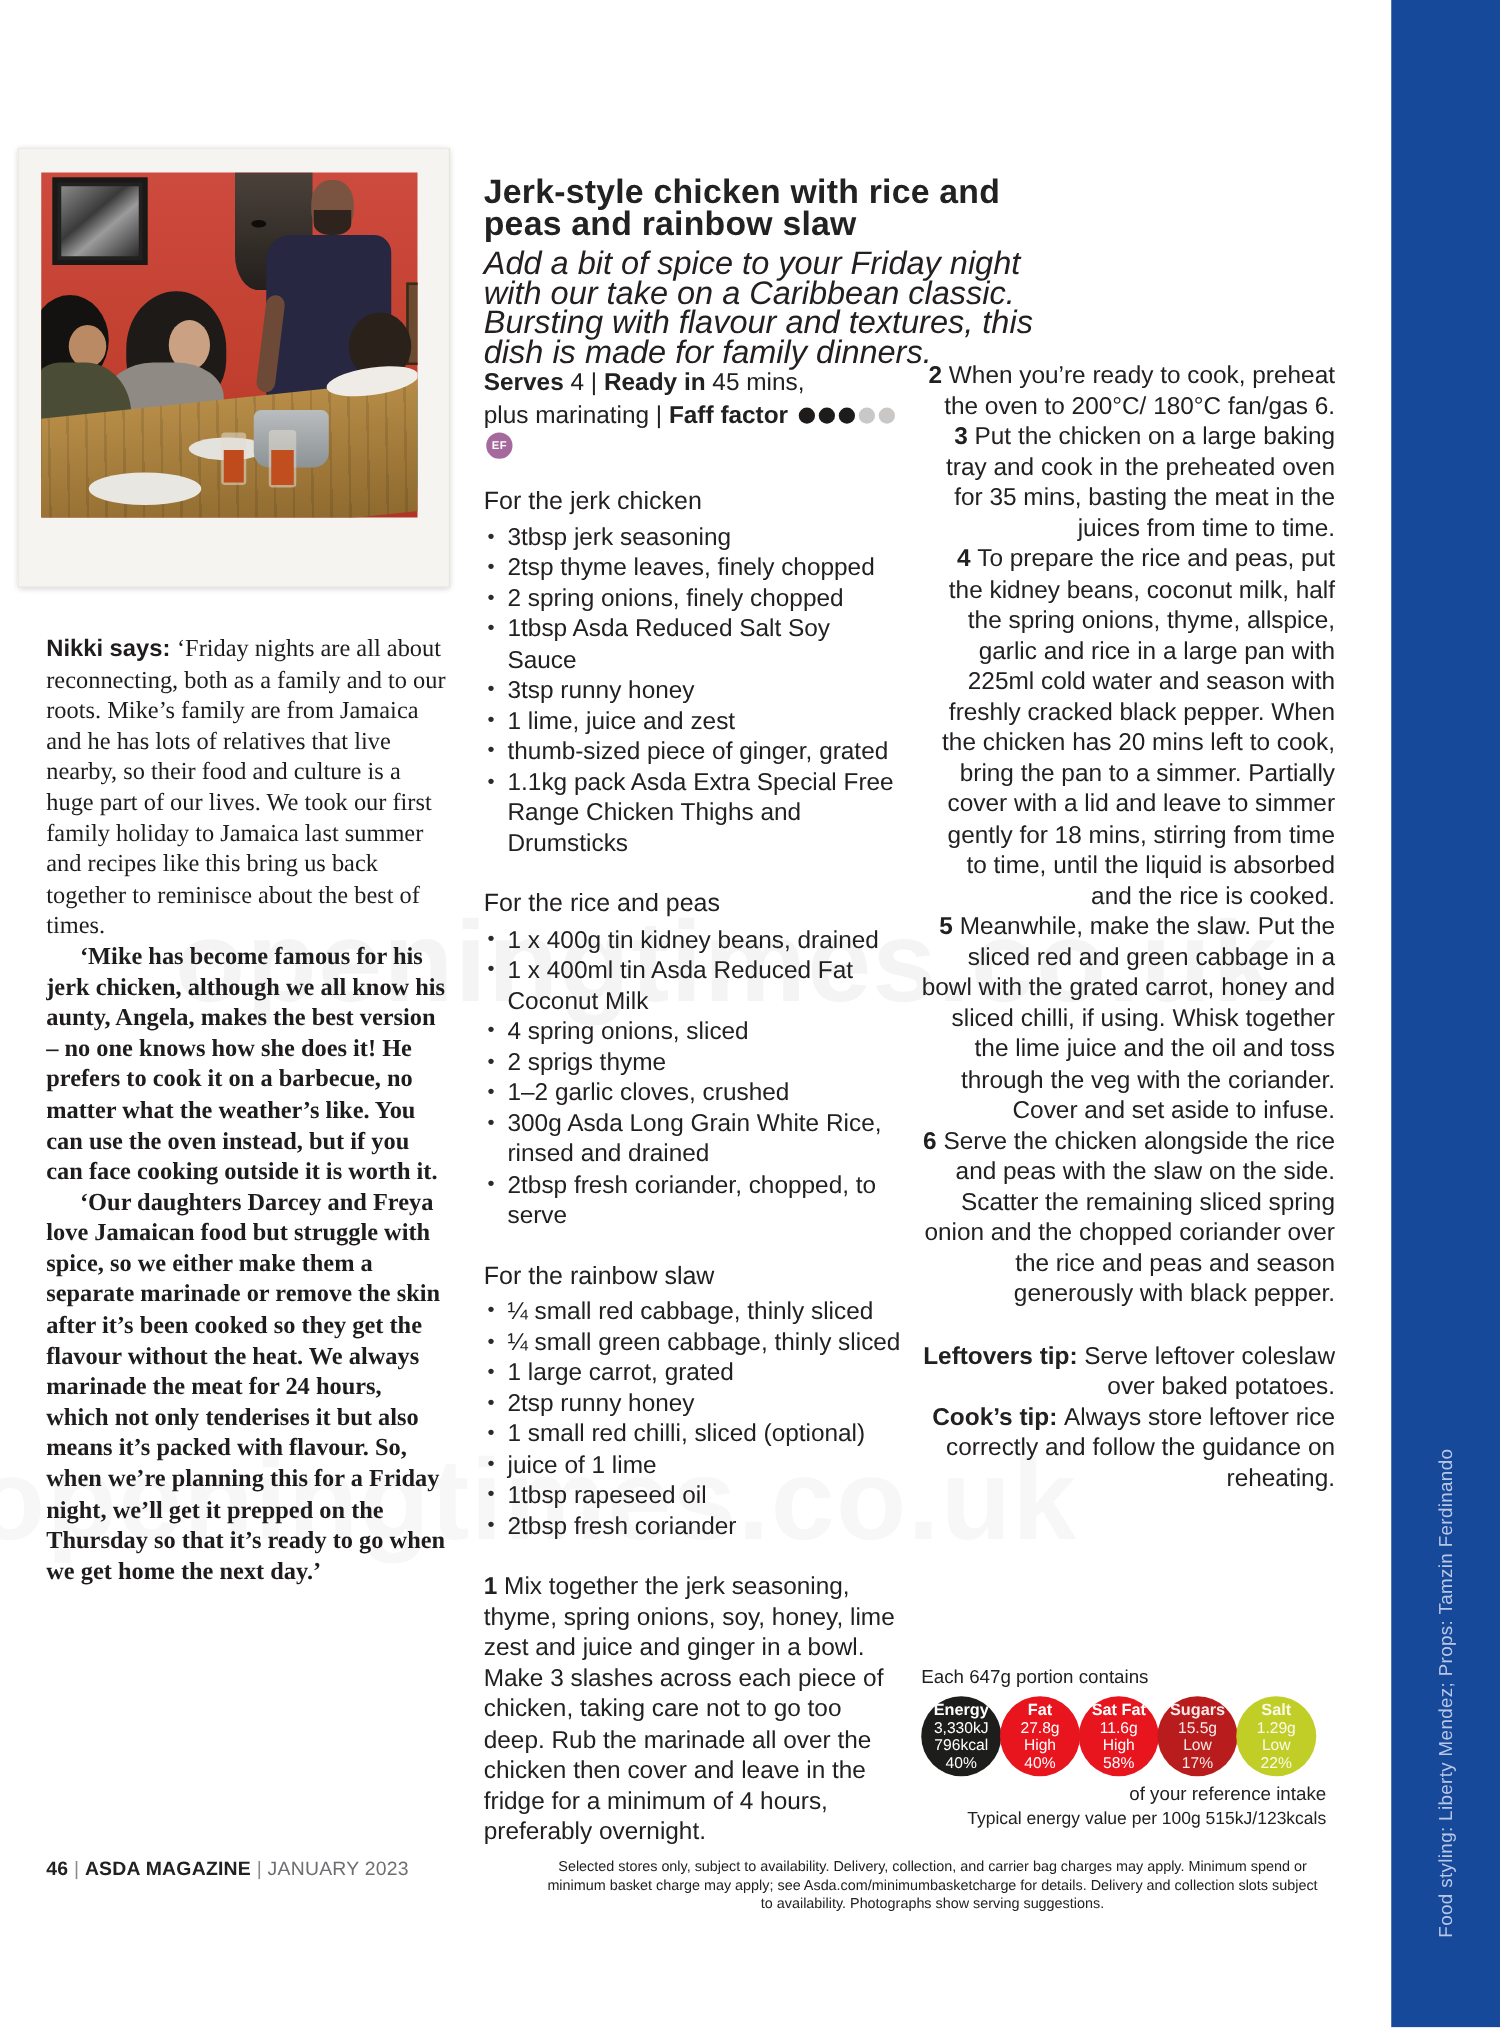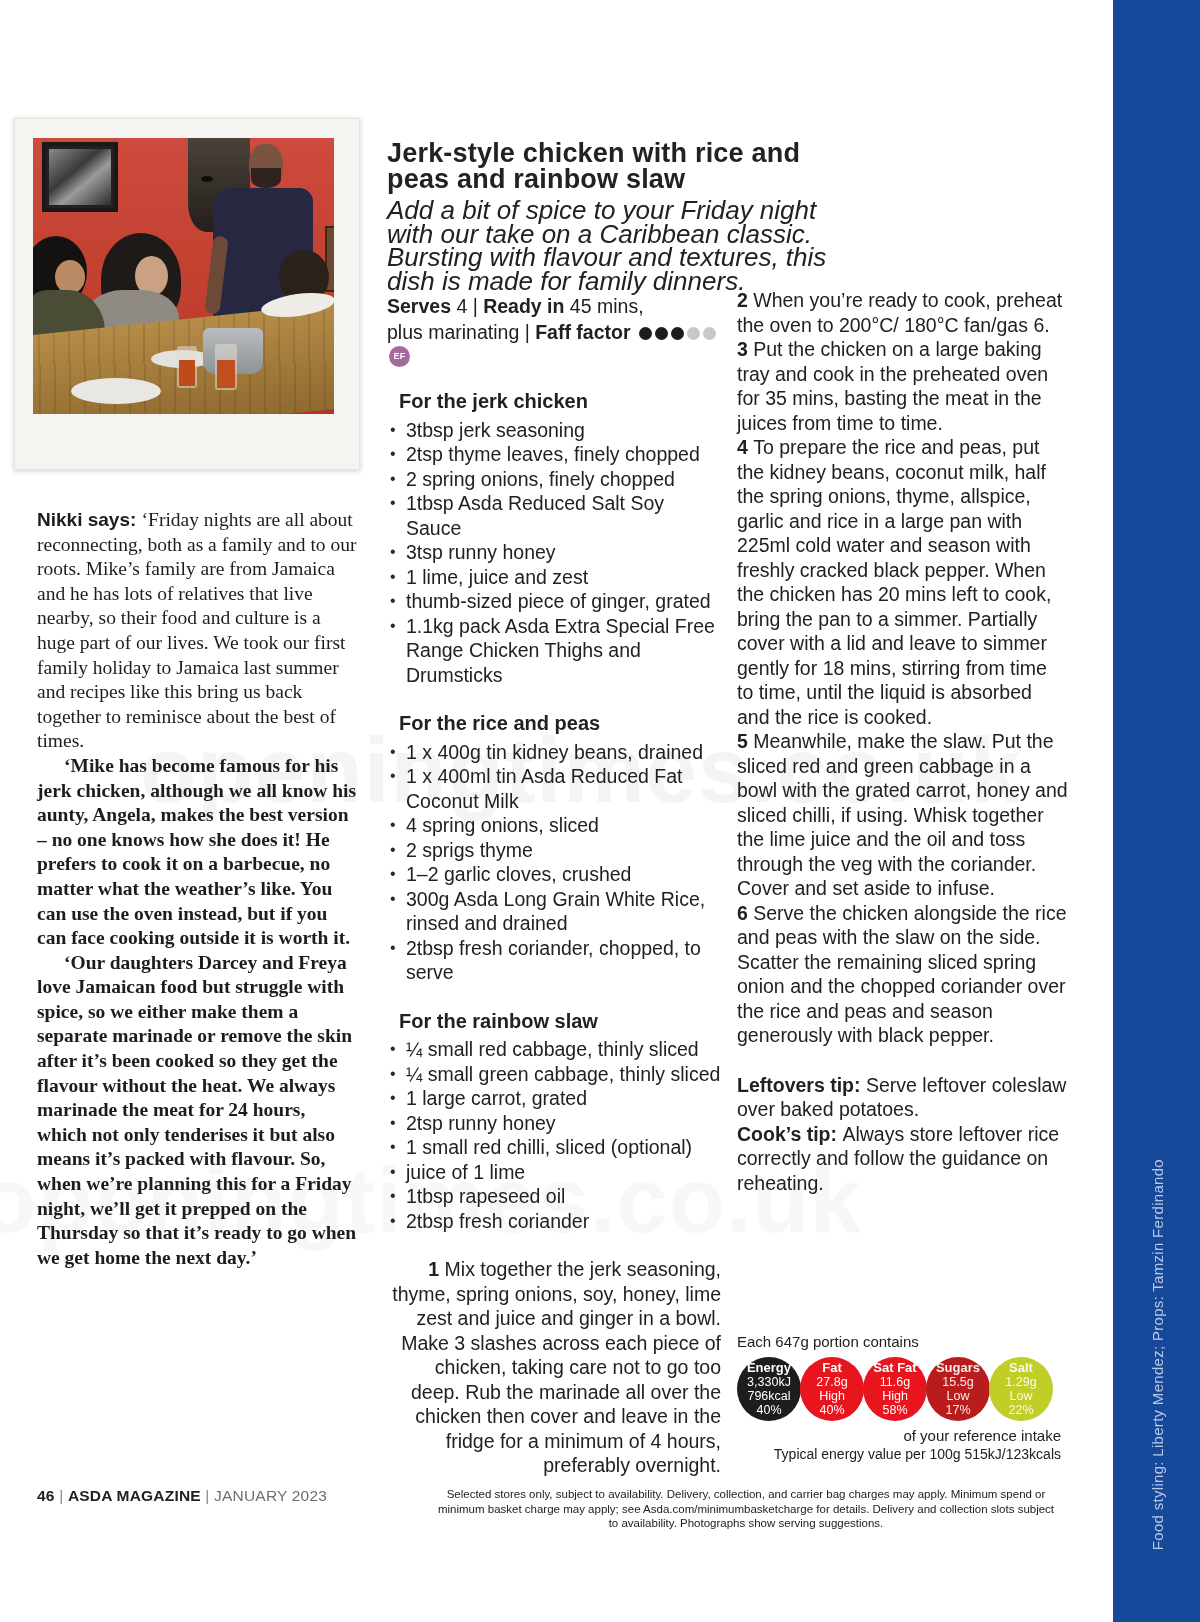--- a/index.html
+++ b/index.html
@@ -70,27 +70,27 @@
   .meta{position:absolute;left:387px;top:293px;width:350px;font-size:19.5px;line-height:26px;z-index:1;}
   .meta p{margin:0;}
   .dots{margin-left:6px;white-space:nowrap;}
   .dot{display:inline-block;width:13px;height:13px;border-radius:50%;background:#c9c8c7;margin-left:3px;vertical-align:-1px;}
   .dot.filled{background:#1d1c1b;}
   .ef{position:absolute;left:389px;top:346px;width:21px;height:21px;border-radius:50%;background:#a5699e;
       color:#fff;font-weight:bold;font-size:9px;line-height:21px;text-align:center;letter-spacing:.3px;z-index:1;}
 
   
   .col-mid{position:absolute;left:387px;top:389px;width:334px;font-size:19.5px;line-height:24.5px;z-index:1;}
-  .col-right{position:absolute;left:737px;top:288px;width:331px;font-size:19.5px;line-height:24.5px;z-index:1;}
-  .sec-head{font-size:20px;font-weight:bold;margin:0 12px 4px;}
+  .col-right{position:absolute;left:737px;top:288px;width:331px;font-size:19.5px;line-height:24.5px;z-index:1;text-align:right;}
+  .sec-head{font-size:20px;font-weight:normal;margin:0 0 4px;}
   .ing-section{margin:0 0 24px;}
   .ing-list{margin:0;padding:0;list-style:none;}
   .ing-item{padding-left:19px;position:relative;}
   .ing-item::before{content:"•";position:absolute;left:3px;top:0;color:#2b2b2b;font-size:16px;}
-  #steps-mid{margin-top:10px;text-align:right;}
+  #steps-mid{margin-top:10px;}
   .step{margin:0;}
   #tips{margin-top:25px;}
   .tip{margin:0;}
 
   
   .nutrition{position:absolute;left:737px;top:1333px;width:324px;z-index:1;}
   .nut-title{font-size:15px;margin:0 0 7px;}
   .circles{display:flex;}
   .circle{width:64px;height:64px;border-radius:50%;margin-right:-1px;flex-shrink:0;
           display:flex;flex-direction:column;align-items:center;justify-content:center;text-align:center;}

